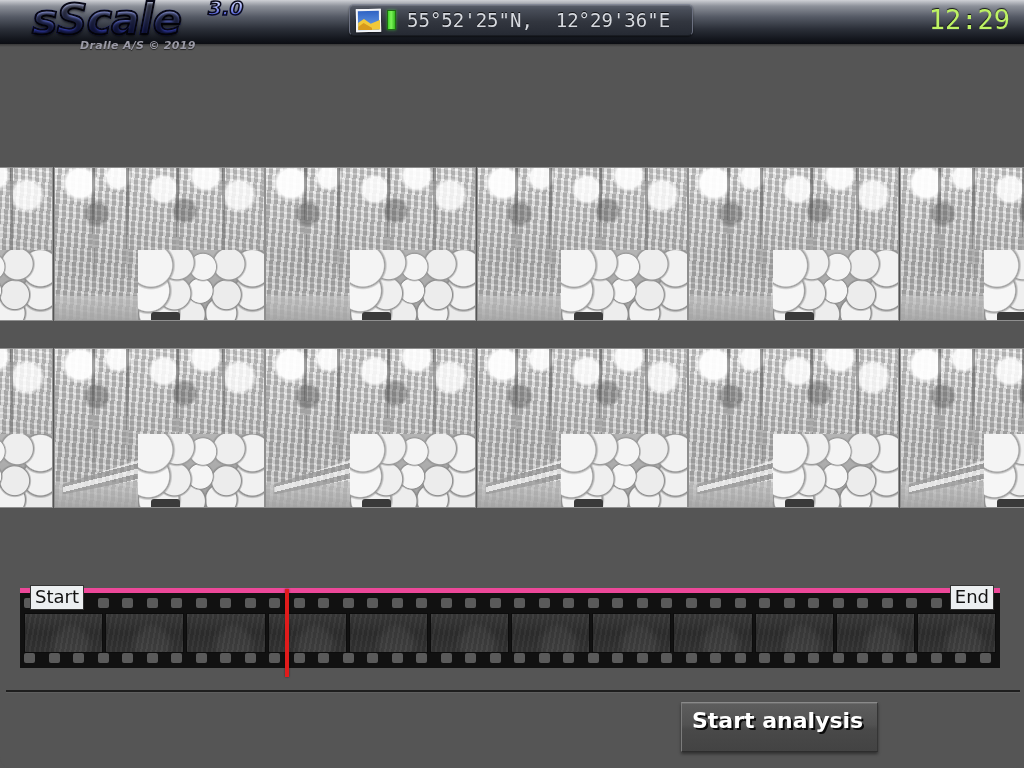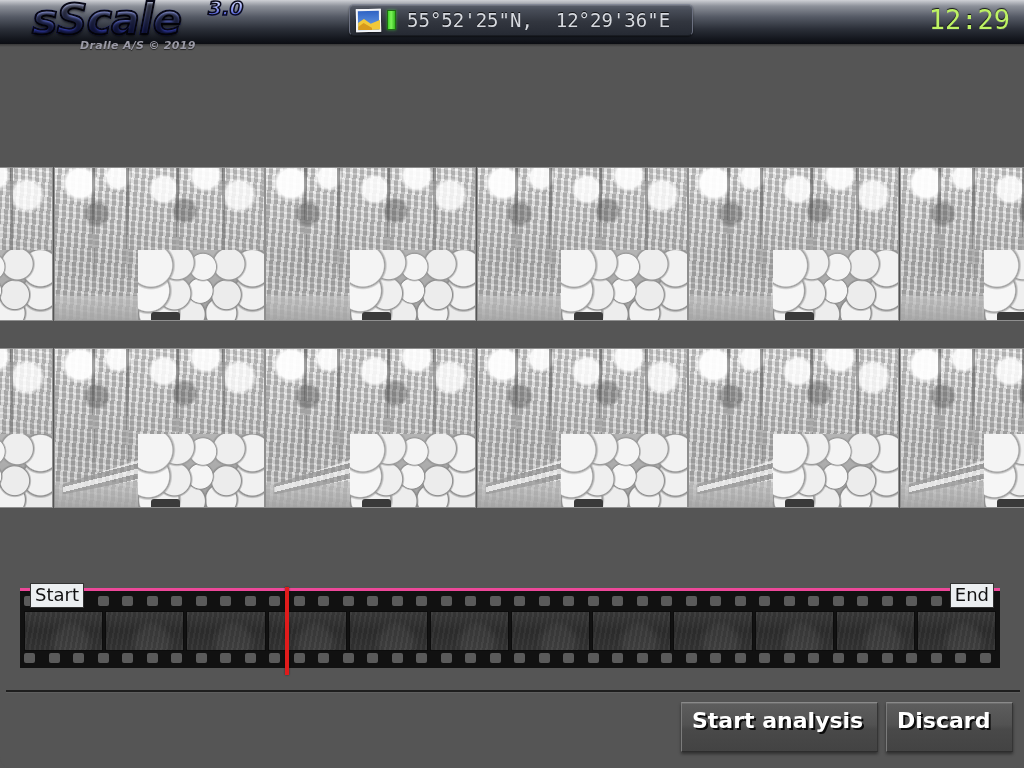--- a/index.html
+++ b/index.html
@@ -154,21 +154,21 @@
   }
   .ph .dark-obj{
     position:absolute; bottom:-2%; left:46%; width:14%; height:7%;
     background:#3a3a3a; border-radius:3px;
   }
 
   
   .filmstrip{
     position:absolute; left:20px; top:588px; width:980px; height:80px;
     background:#111111;
-    border-top:3px solid #ec4899;
+    border-top:5px solid #ec4899;
   }
   .perf{ position:absolute; left:0; width:980px; height:14px; display:flex; gap:0; }
   .perf.top{ top:3px; }
   .perf.bot{ bottom:3px; }
   .perf span{
     width:24.5px; height:14px; display:block; position:relative;
   }
   .perf span::after{
     content:""; position:absolute; left:4px; top:2px; width:11px; height:10px;
     background:#5a5a5a; border-radius:2px;
@@ -517,15 +517,14 @@
         <span></span>
       </div>
     <div class="playhead" id="playhead" style="left: 265px; background: rgb(224, 27, 27);"></div>
     <div class="tag start">Start</div>
     <div class="tag end">End</div>
   </div>
 
   <div class="divider"></div>
 
   <div class="btn btn-start">Start analysis</div>
-  <div class="btn btn-discard">Discard</div>
 
 </div>
 
 </body></html>

